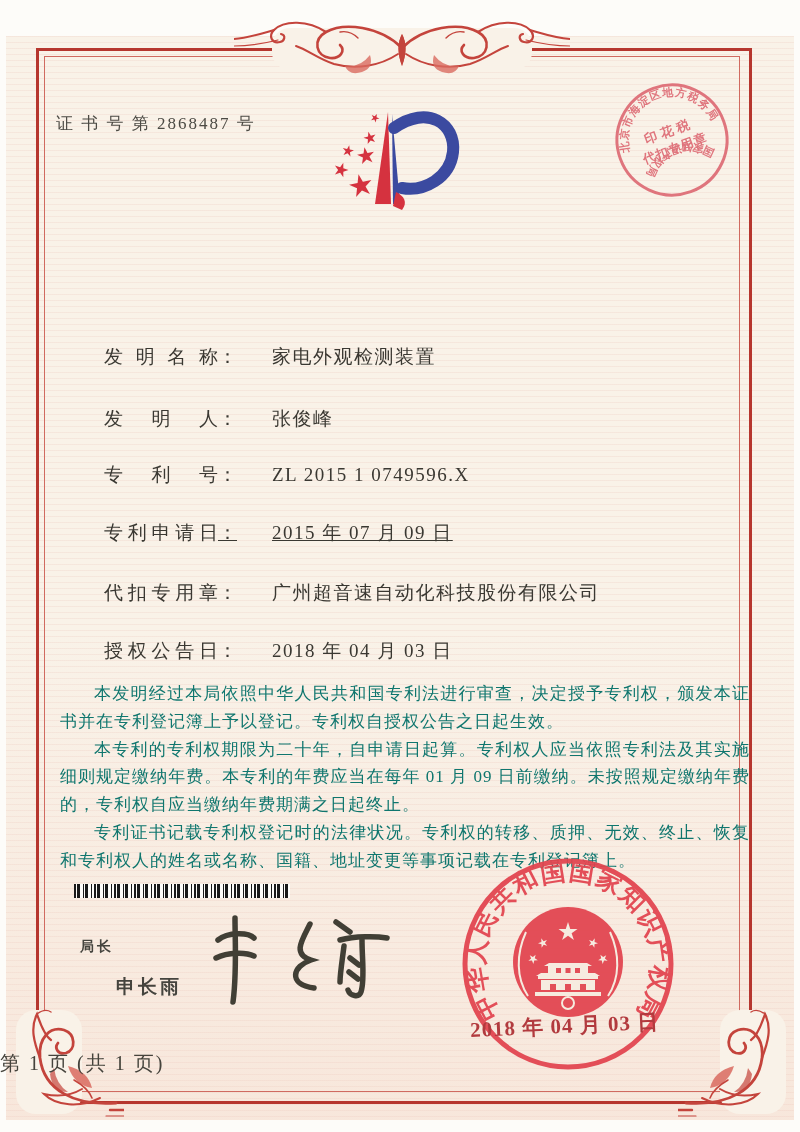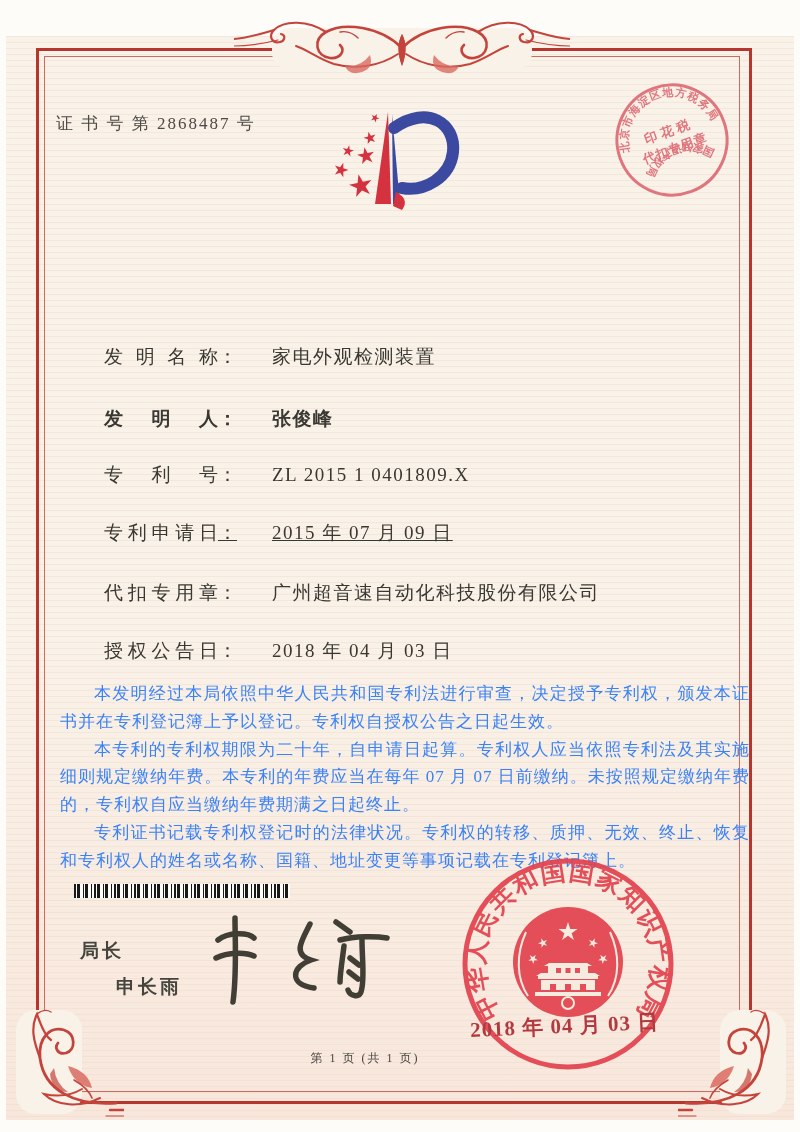--- a/index.html
+++ b/index.html
@@ -32,55 +32,55 @@
   .logo{position:absolute;left:330px;top:96px;}
   .title{
     position:absolute;left:0;top:230px;width:760px;text-align:center;
     font-size:40px;font-weight:600;letter-spacing:24px;text-indent:24px;color:#2f2e2a;
   }
   .fields{position:absolute;left:64px;top:344px;width:680px;}
   .frow{position:absolute;left:0;font-size:19px;white-space:nowrap;color:#3a3832;}
   .frow .flabel{display:inline-block;width:114px;text-align:justify;text-align-last:justify;margin-left:40px;}
   .frow .fcolon{margin:0 6px 0 0;}
   .frow .fvalue{letter-spacing:1.5px;margin-left:29px;}
-  .r1{top:0;} .r2{top:62px;font-weight:bold;} .r3{top:118px;} .r4{top:176px;text-decoration:underline;} .r5{top:236px;} .r6{top:294px;}
+  .r1{top:0;} .r2{top:62px;} .r3{top:118px;} .r4{top:176px;text-decoration:underline;} .r5{top:236px;} .r6{top:294px;}
   .body-text{
     position:absolute;left:60px;top:680px;width:690px;
     font-size:17px;line-height:27.8px;letter-spacing:1px;
-    text-align:justify;color:#3b82f6;
+    text-align:justify;color:#0f766e;
   }
   .body-text p{margin:0;text-indent:2em;}
   .barcode{
     position:absolute;left:74px;top:884px;width:216px;height:14px;
     background:repeating-linear-gradient(90deg,
       #191919 0 2px,#fdfcf9 2px 3px,#191919 3px 6px,#fdfcf9 6px 9px,
       #191919 9px 10px,#fdfcf9 10px 11px,#191919 11px 14px,#fdfcf9 14px 17px,
       #191919 17px 18px,#fdfcf9 18px 20px);
   }
   .director-title{
     position:absolute;left:80px;top:938px;
     font-family:"Liberation Sans","DejaVu Sans",sans-serif;
-    font-size:19px;font-weight:700;letter-spacing:3px;color:#45443e;
+    font-size:14px;font-weight:700;letter-spacing:3px;color:#45443e;
   }
   .director-name{
     position:absolute;left:80px;top:974px;
     font-family:"Liberation Sans","DejaVu Sans",sans-serif;
     font-size:19px;font-weight:700;letter-spacing:3px;color:#45443e;margin-left:36px;
   }
   .signature{position:absolute;left:190px;top:910px;}
   .seal{position:absolute;left:458px;top:856px;opacity:0.93;}
   .seal-date{
     position:absolute;left:470px;top:1012px;
     font-size:21px;font-weight:600;letter-spacing:1px;color:#b23a3e;
     transform:rotate(-2.5deg);
   }
   .tax-stamp{position:absolute;left:609px;top:77px;transform:rotate(-20deg);opacity:0.9;}
   .footer{
-    position:absolute;left:0;top:1050px;width:730px;text-align:center;
-    font-size:12px;letter-spacing:2px;color:#45433c;
+    position:absolute;left:0;top:1050px;width:730px;text-align:left;
+    font-size:20px;letter-spacing:2px;color:#45433c;
   }
   .ornament{position:absolute;}
   .orn-top{left:234px;top:8px;}
   .orn-bl{left:10px;top:1006px;}
   .orn-br{left:678px;top:1006px;transform:scaleX(-1);}
 </style>
 </head>
 <body>
 
 <div class="page">
@@ -146,36 +146,36 @@
 
 
   <div class="fields">
     <div class="frow r1">
       <span class="flabel">发明名称</span><span class="fcolon">：</span><span class="fvalue">家电外观检测装置</span>
     </div>
     <div class="frow r2">
       <span class="flabel">发明人</span><span class="fcolon">：</span><span class="fvalue">张俊峰</span>
     </div>
     <div class="frow r3">
-      <span class="flabel">专利号</span><span class="fcolon">：</span><span class="fvalue">ZL 2015 1 0401809.X</span>
+      <span class="flabel">专利号</span><span class="fcolon">：</span><span class="fvalue">ZL 2015 1 0749596.X</span>
     </div>
     <div class="frow r4">
       <span class="flabel">专利申请日</span><span class="fcolon">：</span><span class="fvalue">2015 年 07 月 09 日</span>
     </div>
     <div class="frow r5">
       <span class="flabel">代扣专用章</span><span class="fcolon">：</span><span class="fvalue">广州超音速自动化科技股份有限公司</span>
     </div>
     <div class="frow r6">
       <span class="flabel">授权公告日</span><span class="fcolon">：</span><span class="fvalue">2018 年 04 月 03 日</span>
     </div>
   </div>
 
   <div class="body-text">
     <p>本发明经过本局依照中华人民共和国专利法进行审查，决定授予专利权，颁发本证书并在专利登记簿上予以登记。专利权自授权公告之日起生效。</p>
-    <p>本专利的专利权期限为二十年，自申请日起算。专利权人应当依照专利法及其实施细则规定缴纳年费。本专利的年费应当在每年 07 月 07 日前缴纳。未按照规定缴纳年费的，专利权自应当缴纳年费期满之日起终止。</p>
+    <p>本专利的专利权期限为二十年，自申请日起算。专利权人应当依照专利法及其实施细则规定缴纳年费。本专利的年费应当在每年 01 月 09 日前缴纳。未按照规定缴纳年费的，专利权自应当缴纳年费期满之日起终止。</p>
     <p>专利证书记载专利权登记时的法律状况。专利权的转移、质押、无效、终止、恢复和专利权人的姓名或名称、国籍、地址变更等事项记载在专利登记簿上。</p>
   </div>
 
   <div class="barcode"></div>
 
   <div class="director-title">局长</div>
   <div class="director-name">申长雨</div>
 
   <svg class="signature" width="210" height="100" viewBox="0 0 210 100">
     <g fill="none" stroke="#413f35" stroke-width="5.5" stroke-linecap="round">

